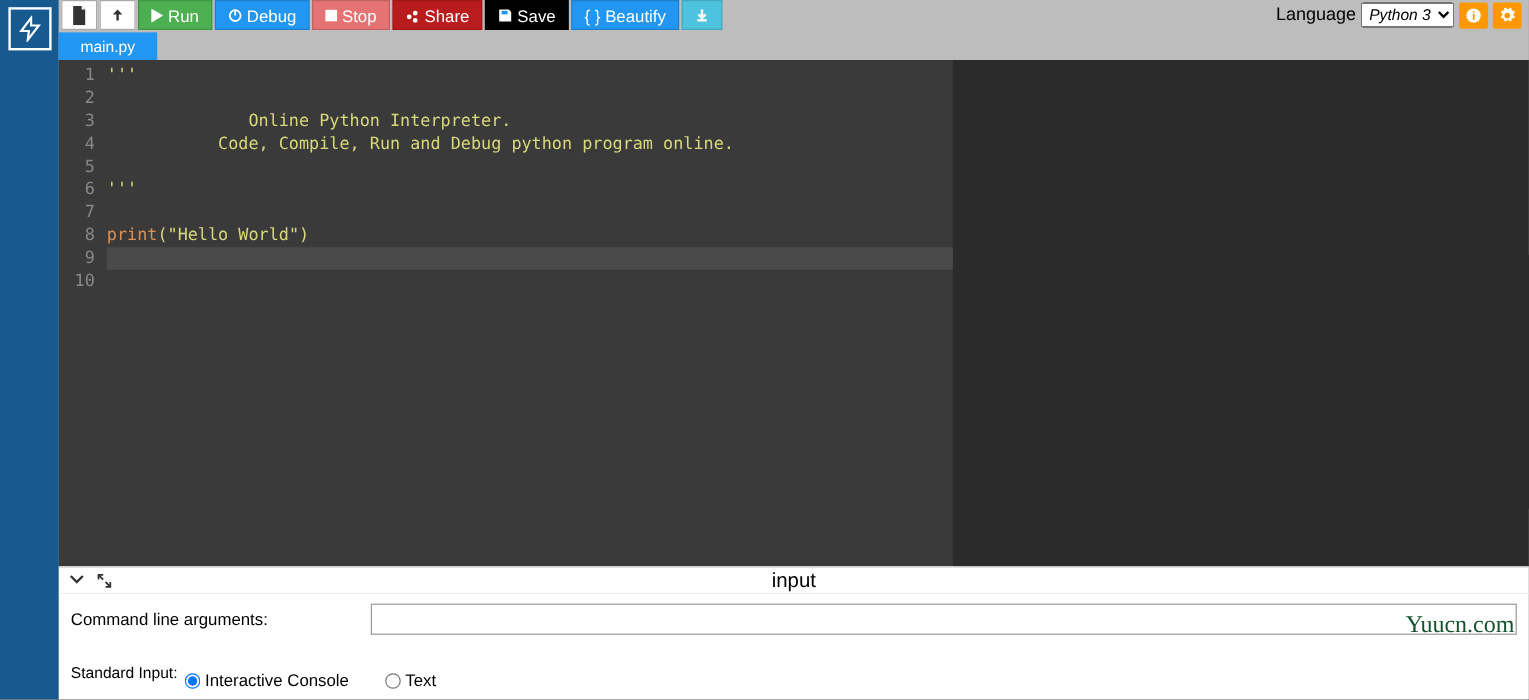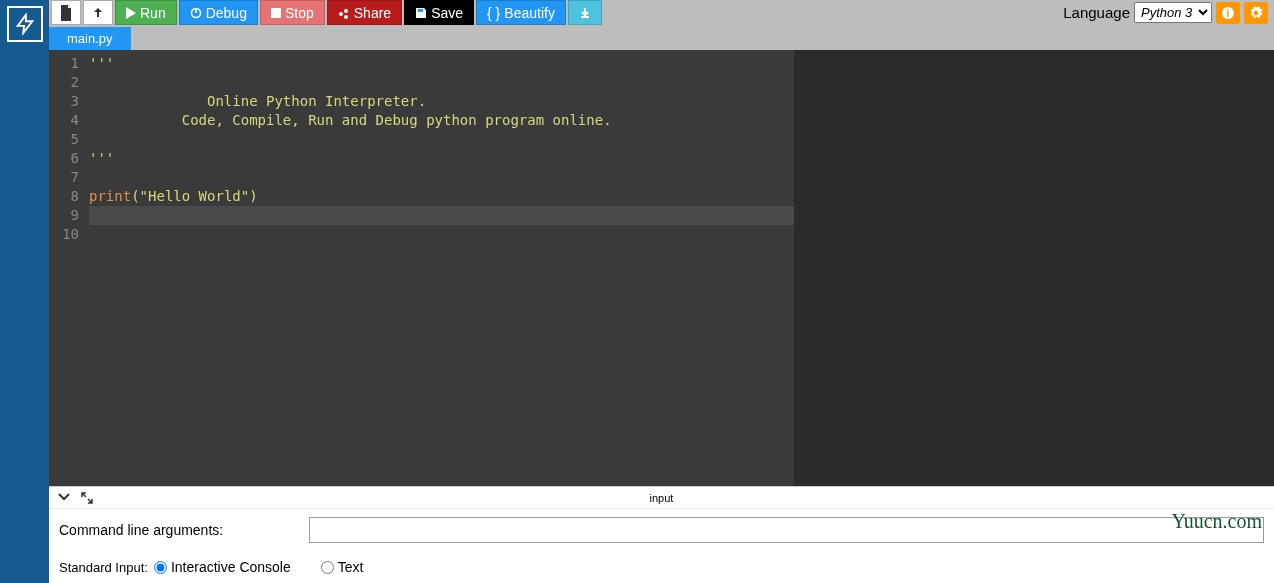--- a/index.html
+++ b/index.html
@@ -32,26 +32,26 @@
 .gutter div { height: 19px; }
 .code { flex: 1; color: #d8d87a; position: relative; }
 .code-line { height: 19px; white-space: pre; }
 .code-line.current { background: #4a4a4a; }
 .fn { color: #e09050; }
 .str { color: #d8d87a; }
 .darkcol { width: 480px; background: #2b2b2b; }
 .bottom-panel { background: #fff; border-top: 1px solid #ccc; }
 .panel-header { position: relative; height: 22px; display: flex; align-items: center; border-bottom: 1px solid #eee; }
 .panel-ctrls { position: absolute; left: 8px; display: flex; gap: 10px; }
-.panel-title { margin: 0 auto; font-size: 11px; }
+.panel-title { margin: 0 auto; font-size: 17px; }
 .panel-row { display: flex; align-items: center; padding: 8px 10px; gap: 10px; }
 .panel-label { width: 240px; font-size: 14px; }
 .cmd-input { flex: 1; border: 1px solid #999; height: 26px; padding: 0 6px; font-size: 13px; }
 .radio-group { display: flex; align-items: center; gap: 30px; font-size: 14px; }
-.radio-group label { display: flex; align-items: center; gap: 4px; }
+.radio-group label { display: flex; align-items: center; gap: 4px; margin-top: 14px; }
 .watermark { position: absolute; right: 12px; bottom: 50px; color: #14532d; font-family: serif; font-size: 20px; }
 svg { display: block; }
 </style>
 </head>
 <body>
 
 <div class="app">
   <div class="sidebar">
     <div class="logo">
       <svg width="22" height="22" viewBox="0 0 24 24">

